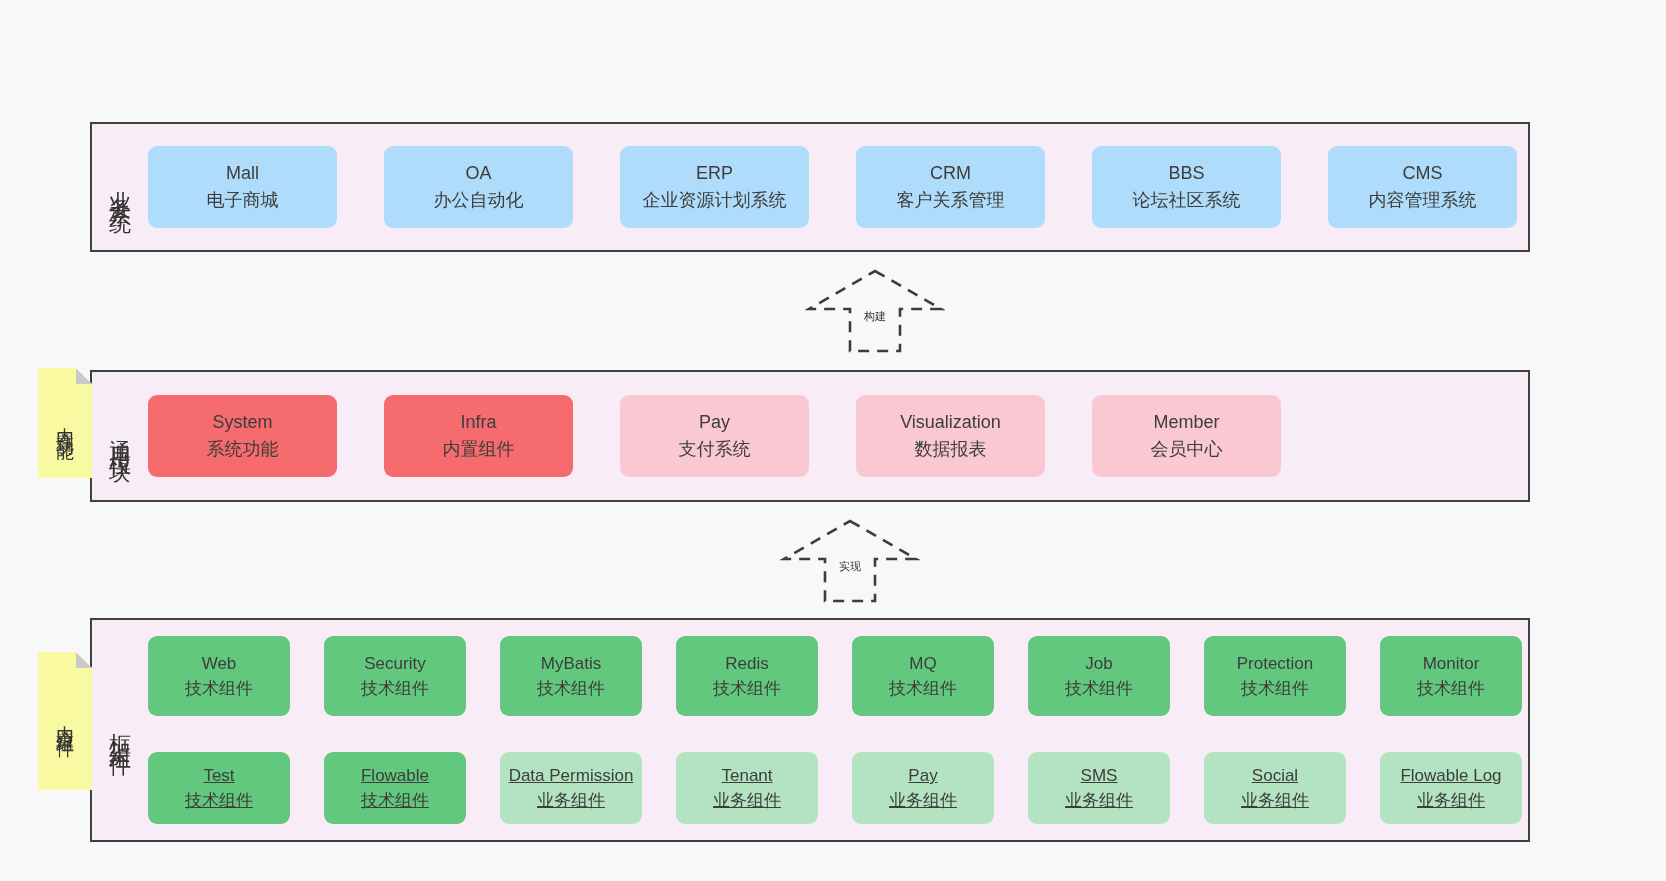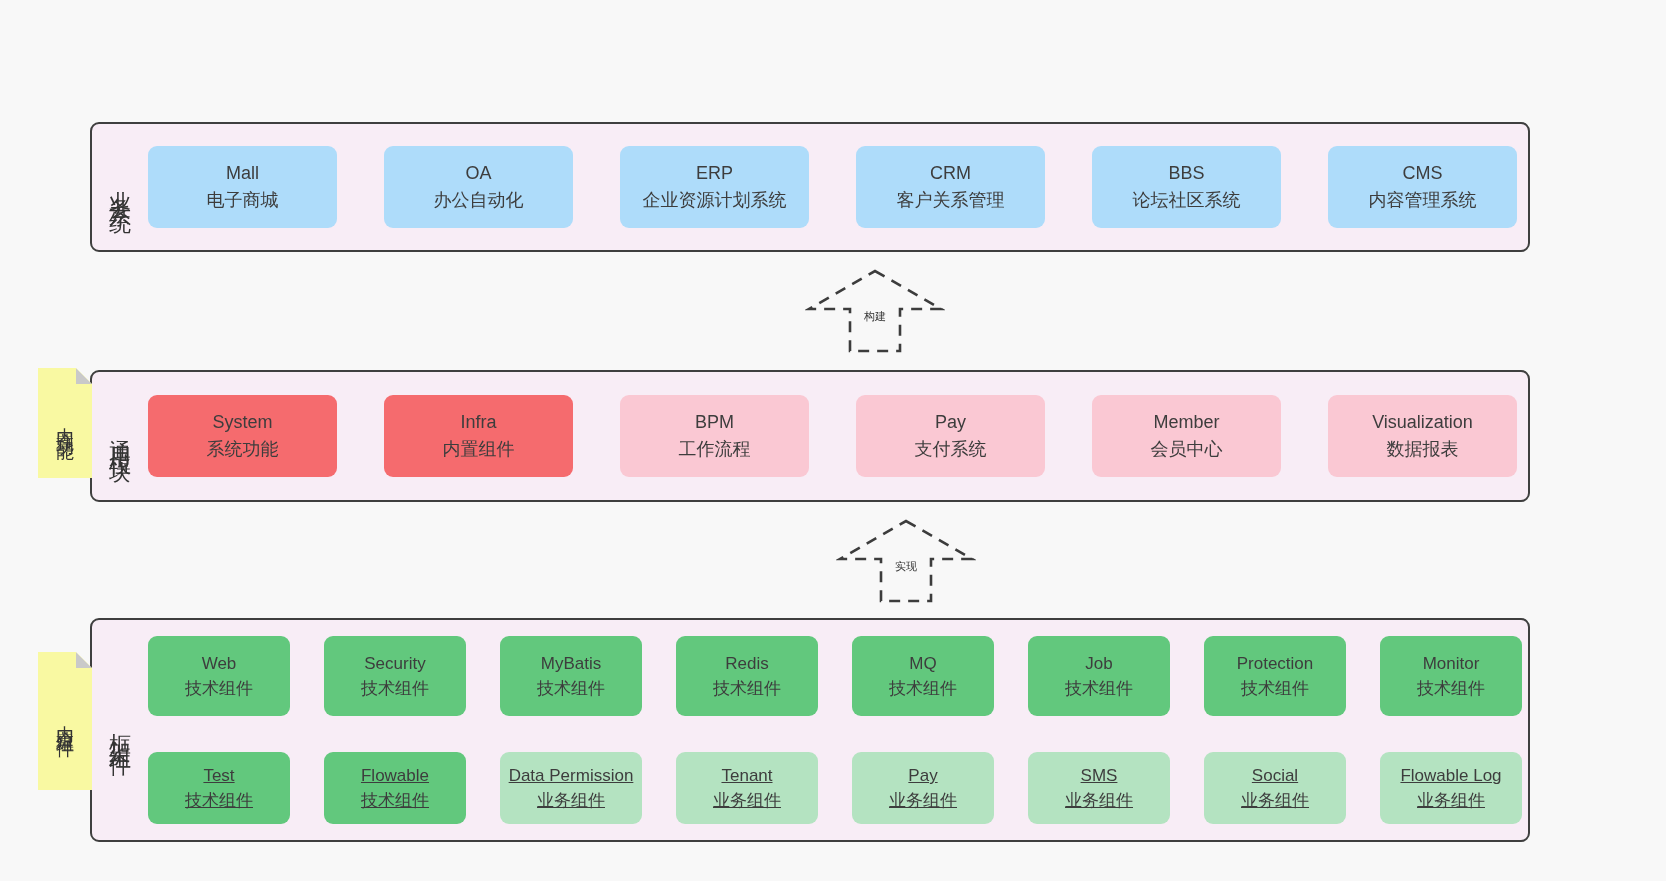--- a/index.html
+++ b/index.html
@@ -1,20 +1,20 @@
 <!DOCTYPE html>
 <html style="--page_bg: #f8f8f8; --band_bg: #f8edf6; --border: #3f3f3f; --blue: #aedcfa; --red: #f56b6e; --pink: #fac8d3; --green: #62c87d; --light_green: #b4e3c1; --sticky: #f9f9a2; --fold: #c9c9c9;"><head>
 <meta charset="utf-8">
 <style>
   html,body { margin:0; padding:0; }
   body { font-family:"Liberation Sans", sans-serif; }
   .canvas { position:relative; width:1666px; height:881px; background:var(--page_bg,#f8f8f8); overflow:hidden; color:#3d3d3d; }
 
   .band { position:absolute; left:90px; width:1440px; background:var(--band_bg,#f8edf6);
-          border:2px solid var(--border,#3f3f3f); border-radius:9px; box-sizing:border-box; display:flex;justify-content:flex-end; }
+          border:2px solid var(--border,#3f3f3f); border-radius:0; box-sizing:border-box; display:flex;justify-content:flex-end; }
   .band-label { width:56px; flex:0 0 56px; display:flex; align-items:center; justify-content:center;
                 writing-mode:vertical-rl; text-orientation:upright; font-size:22px; letter-spacing:7px; color:#333; }
   .band-content { flex:1; display:flex; align-items:center; }
   .band1 { top:122px; height:130px; }
   .band2 { top:370px; height:132px; }
   .band3 { top:618px; height:224px; }
   .band3 .band-content { flex-direction:column; justify-content:center; align-items:flex-start; gap:36px; }
   .boxrow { display:flex; gap:34px; }
 
   .box { border-radius:9px; display:flex; flex-direction:column; align-items:center; justify-content:center;
@@ -97,39 +97,35 @@
     <div class="band-content">
       <div class="box red">
         <div>System</div>
         <div>系统功能</div>
       </div>
       <div class="box red">
         <div>Infra</div>
         <div>内置组件</div>
       </div>
       <div class="box pink">
-        <div>BPM</div>
-        <div>工作流程</div>
-      </div>
-      <div class="box pink">
         <div>Pay</div>
         <div>支付系统</div>
+      </div>
+      <div class="box pink">
+        <div>Visualization</div>
+        <div>数据报表</div>
       </div>
       <div class="box pink">
         <div>Member</div>
         <div>会员中心</div>
       </div>
-      <div class="box pink">
-        <div>Visualization</div>
-        <div>数据报表</div>
-      </div>
     </div>
   </section>
 
-  <div class="arrow" style="left:836px;top:518px;">
+  <div class="arrow" style="left:780px;top:518px;">
     <svg width="140" height="86" viewBox="0 0 140 86">
       <path d="M70 3 L136 41 L95 41 L95 83 L45 83 L45 41 L4 41 Z" fill="none" stroke="#3c3c3c" stroke-width="2.6" stroke-dasharray="11 8"></path>
     </svg>
     <div class="arrow-label">实现</div>
   </div>
 
   <div class="sticky sticky2">
     <div class="fold"></div>
     <div class="sticky-text">内置组件</div>
   </div>

